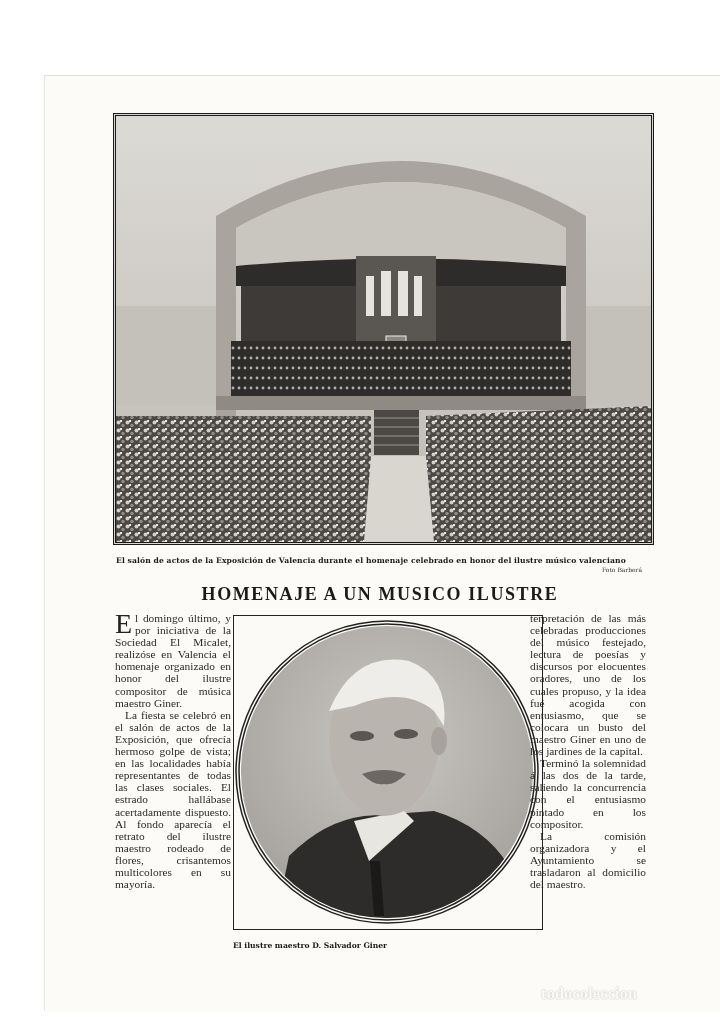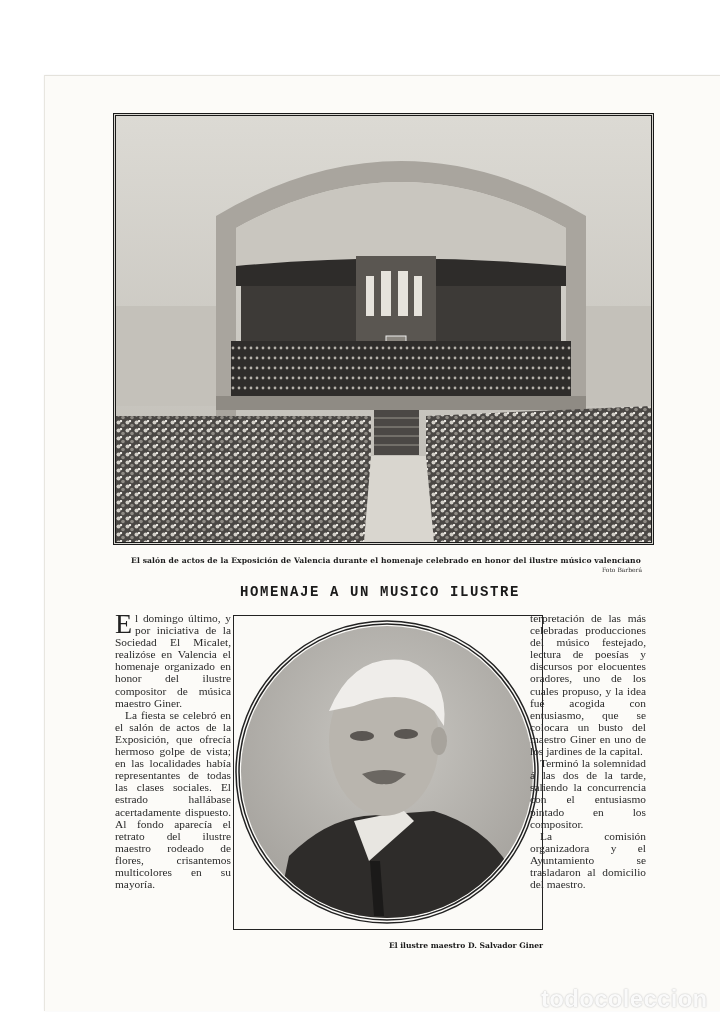--- a/index.html
+++ b/index.html
@@ -18,59 +18,59 @@
     
     .photo-frame {
       position: absolute; left: 113px; top: 113px; width: 541px; height: 432px;
       border: 3px double #1a1a1a; box-sizing: border-box;
       background: #d8d6d0; overflow: hidden;
     }
     .photo-frame svg { display: block; }
     .photo-caption {
       position: absolute; left: 116px; top: 556px; width: 540px;
       font-family: "DejaVu Serif", serif; font-weight: bold;
-      font-size: 7.6px; line-height: 9px; text-align: center; color: #1a1a1a;
+      font-size: 7.6px; line-height: 9px; color: #1a1a1a;
       letter-spacing: 0.1px;
     }
     .photo-credit {
       position: absolute; left: 602px; top: 566px;
       font-family: "DejaVu Serif", serif; font-size: 6px; color: #333;
     }
     .headline {
       position: absolute; left: 150px; top: 584px; width: 460px;
       text-align: center;
-      font-family: Liberation Mono, monospace; font-weight: bold;
-      font-size: 14px; letter-spacing: 1.6px; color: #1b1b1b;
+      font-family: Liberation Serif, serif; font-weight: bold;
+      font-size: 18px; letter-spacing: 1.6px; color: #1b1b1b;
     }
     .col {
       position: absolute; font-family: "Liberation Serif", serif;
       font-size: 11.4px; line-height: 12.1px; color: #2a2a2a;
       text-align: justify; hyphens: manual;
     }
     .col p { margin: 0; text-indent: 10px; }
     .col p.first { text-indent: 0; }
     .col-left { left: 115px; top: 612px; width: 116px; }
     .col-right { left: 530px; top: 612px; width: 116px; }
     .dropcap {
       float: left; font-size: 28px; line-height: 22px; margin: 1px 3px 0 0;
       font-family: "Liberation Serif", serif; color: #222;
     }
     .portrait-frame {
       position: absolute; left: 233px; top: 615px; width: 310px; height: 315px;
       border: 1.5px solid #222; box-sizing: border-box; background: #fbfaf7;
     }
     .portrait-caption {
       position: absolute; left: 233px; top: 941px; width: 310px;
-      text-align: right; font-family: "DejaVu Serif", serif; font-weight: bold;
+      text-align: left; font-family: "DejaVu Serif", serif; font-weight: bold;
       font-size: 7.6px; color: #1a1a1a;
     }
     .watermark {
       position: absolute; left: 541px; top: 985px;
-      font-family: Liberation Sans, sans-serif; font-weight: bold;
-      font-size: 24px; color: rgba(255,255,255,0.9);
+      font-family: Liberation Serif, serif; font-weight: bold;
+      font-size: 16px; color: rgba(255,255,255,0.9);
       text-shadow: 0 0 1px #c9c9c9, 0 0 2px #c9c9c9;
       letter-spacing: 0.3px;
     }
   </style>
 </head>
 <body>
 
 <div class="page"></div>
 
 <div class="photo-frame">

